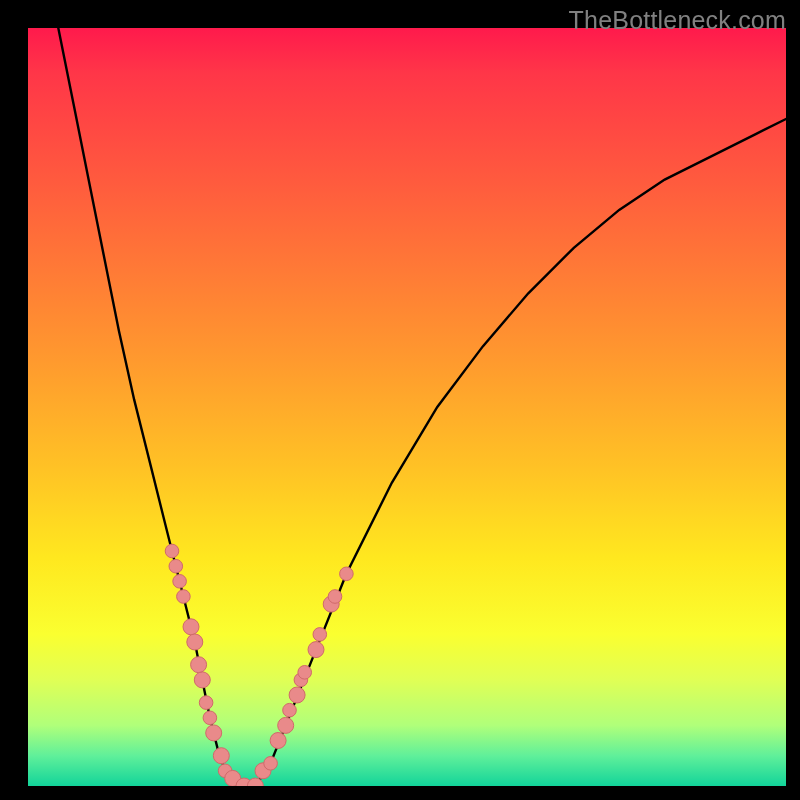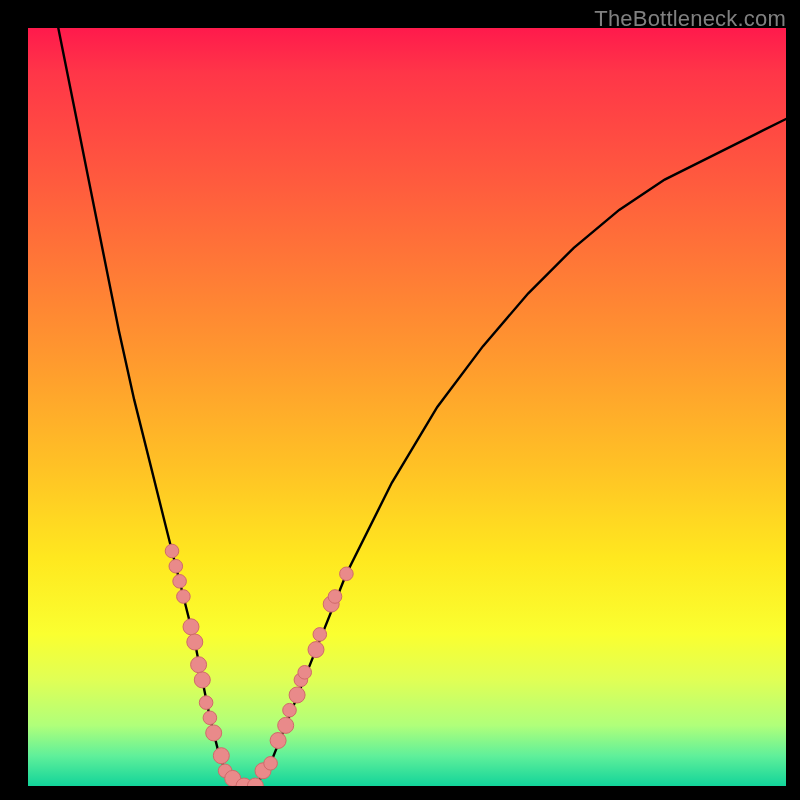--- a/index.html
+++ b/index.html
@@ -36,21 +36,21 @@
       #b0ff7a 92%,
       #60f09a 96%,
       #12d49a 100%
     );
   }
   .watermark {
     position: absolute;
     top: 6px;
     right: 14px;
     color: #808080;
-    font-size: 22px;
+    font-size: 25px;
     font-weight: 400;
     letter-spacing: 0.2px;
     user-select: none;
     z-index: 20;
   }
   svg.curve {
     position: absolute;
     left: 0;
     top: 0;
     width: 758px;

